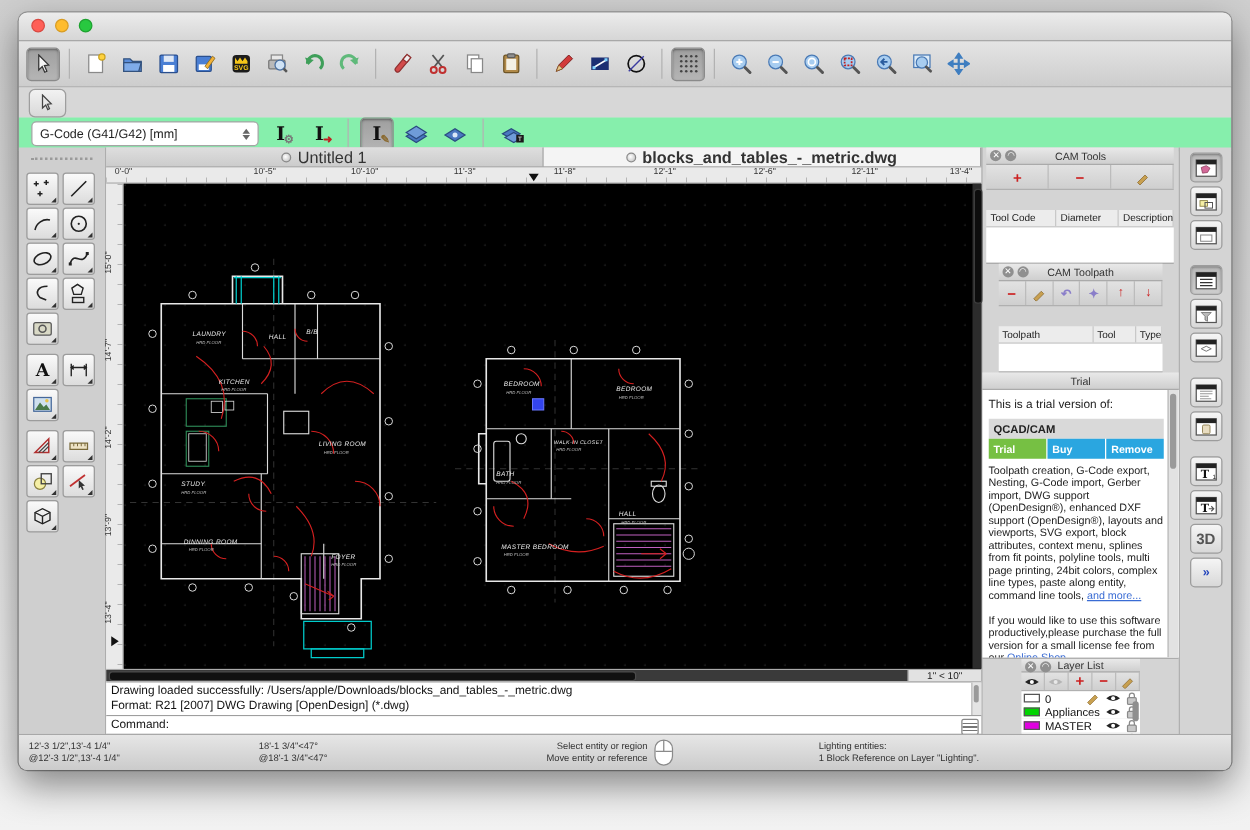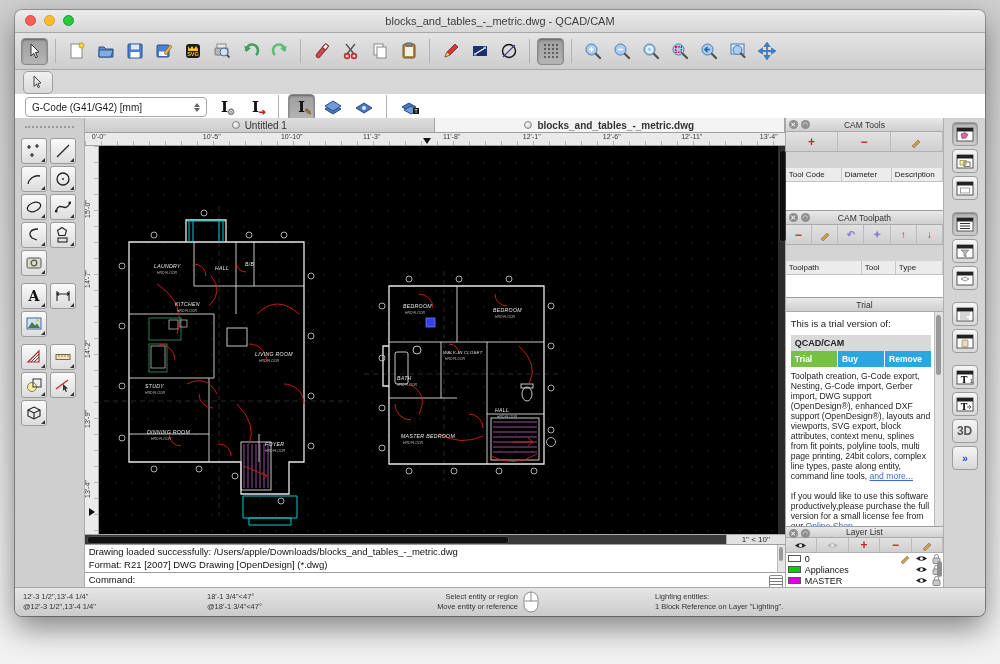--- a/index.html
+++ b/index.html
@@ -16,41 +16,41 @@
   #titlebar .grn{left:48px;background:#28c840;border:1px solid #1da22f;box-sizing:border-box;}
   #titlebar .wtitle{font-size:11px;color:#3c3c3c;}
   
   #maintb{height:36px;background:linear-gradient(#e4e4e4,#cdcdcd);border-bottom:1px solid #aaa;
           display:flex;align-items:center;padding:0 6px;gap:2px;}
   .tbtn{width:27px;height:27px;border-radius:4px;display:flex;align-items:center;justify-content:center;flex:0 0 auto;}
   .tbtn.pressed{background:linear-gradient(#9f9f9f,#b5b5b5);box-shadow:inset 0 1px 2px rgba(0,0,0,.4);border:1px solid #8a8a8a;box-sizing:border-box;}
   .sep{width:1px;height:24px;background:#b2b2b2;margin:0 5px;flex:0 0 auto;}
   #ptrrow{height:24px;display:flex;align-items:center;padding:0 8px;background:#d7d7d7;}
   #ptrrow .tbtn{width:28px;height:21px;border:1px solid #9e9e9e;border-radius:5px;background:linear-gradient(#f2f2f2,#d9d9d9);}
-  #camrow{height:26px;display:flex;align-items:center;gap:4px;padding:0 10px;background:#ffffff;border-bottom:1px solid #b5b5b5;}
+  #camrow{height:26px;display:flex;align-items:center;gap:4px;padding:0 10px;background:#86efac;border-bottom:1px solid #b5b5b5;}
   #postsel{width:168px;height:18px;background:#fff;border:1px solid #a5a5a5;border-radius:4px;
            font-size:10px;color:#222;display:flex;align-items:center;padding:0 6px;justify-content:space-between;}
   .stepper{display:flex;flex-direction:column;gap:1px;}
   .stepper i{width:0;height:0;border-left:3px solid transparent;border-right:3px solid transparent;}
   .stepper .up{border-bottom:4px solid #666;} .stepper .dn{border-top:4px solid #666;}
   .ibeam{font-family:"DejaVu Serif",serif;font-weight:bold;font-size:15px;color:#111;line-height:1;position:relative;}
   .badge{position:absolute;right:-7px;bottom:-2px;font-size:9px;line-height:1;}
   
   #content{position:absolute;left:0;top:108px;width:970px;height:470px;display:flex;}
   #palette{width:70px;background:#cfcfcf;border-right:1px solid #adadad;padding-top:8px;box-sizing:border-box;}
   #palette .grip{height:6px;margin:0 10px 4px;border-top:2px dotted #9a9a9a;}
   .pgrid{display:grid;grid-template-columns:27px 27px;gap:2px;justify-content:center;margin-bottom:7px;}
   .pbtn{width:26px;height:26px;background:linear-gradient(#fafafa,#dcdcdc);border:1px solid #9c9c9c;border-radius:3px;
         display:flex;align-items:center;justify-content:center;position:relative;box-sizing:border-box;}
   .pbtn::after{content:"";position:absolute;right:1px;bottom:1px;border-left:4px solid transparent;border-bottom:4px solid #333;}
   .pbtn svg{display:block;}
   #center{width:700px;display:flex;flex-direction:column;background:#e6e6e6;}
   
   #tabs{height:16px;display:flex;border-bottom:1px solid #9e9e9e;background:#c9c9c9;}
-  .tab{flex:1;display:flex;align-items:center;justify-content:center;gap:5px;font-size:10px;color:#333;
+  .tab{flex:1;display:flex;align-items:center;justify-content:center;gap:5px;font-size:13px;color:#333;
        background:linear-gradient(#dedede,#cccccc);border-right:1px solid #a5a5a5;}
   .tab.active{background:#f4f4f4;font-weight:bold;}
   .tabicon{width:8px;height:8px;border:1px solid #888;border-radius:50%;box-sizing:border-box;background:radial-gradient(circle at 40% 40%,#fff,#bbb);}
   
   #hruler{height:13px;background:#eaeaea;border-bottom:1px solid #a5a5a5;position:relative;
           background-image:repeating-linear-gradient(90deg,#b5b5b5 0 1px,transparent 1px 16px);background-size:100% 4px;background-position:0 100%;background-repeat:no-repeat;}
   .hlab{position:absolute;top:0px;font-size:7px;color:#333;transform:translateX(-50%);}
   #hmark{position:absolute;left:338px;top:5px;width:0;height:0;border-left:4px solid transparent;border-right:4px solid transparent;border-top:6px solid #111;}
   #canvasrow{height:388px;display:flex;}
   #vruler{width:13px;background:#eaeaea;border-right:1px solid #a5a5a5;position:relative;
@@ -68,21 +68,21 @@
   
   #history{height:28px;background:#fff;border:1px solid #9e9e9e;border-left:none;border-right:none;
            font-size:9.5px;color:#111;padding:1px 10px 0 4px;line-height:12.5px;position:relative;}
   #history .sb{position:absolute;right:0;top:0;width:7px;height:100%;background:#e4e4e4;border-left:1px solid #bbb;}
   #history .sb .thumb{position:absolute;top:2px;left:1px;width:4px;height:14px;background:#9a9a9a;border-radius:2px;}
   #cmdline{height:16px;background:#fff;border-bottom:1px solid #9e9e9e;display:flex;align-items:center;
            font-size:9.5px;color:#111;padding:0 4px;position:relative;}
   #cmdline .listbtn{position:absolute;right:2px;top:2px;width:12px;height:11px;border:1px solid #888;border-radius:2px;
            background:repeating-linear-gradient(#fff 0 2px,#777 2px 3px);}
   
-  #dock{width:158px;background:#d4d4d4;border-left:1px solid #a8a8a8;display:flex;flex-direction:column;}
+  #dock{width:158px;background:#d4d4d4;border-left:1px solid #a8a8a8;display:flex;flex-direction:column;align-items:center;}
   .phead{height:13px;background:linear-gradient(#e9e9e9,#cfcfcf);border-bottom:1px solid #aaa;position:relative;
          display:flex;align-items:center;justify-content:center;font-size:8.5px;color:#333;}
   .phead .wb{position:absolute;top:2px;width:9px;height:9px;border-radius:50%;background:#8f8f8f;color:#fff;
              font-size:7px;line-height:9px;text-align:center;}
   .phead .cl{left:3px;} .phead .dt{left:15px;}
   .ptools{height:19px;display:flex;background:linear-gradient(#e2e2e2,#cfcfcf);border-bottom:1px solid #b0b0b0;}
   .ptools .pt{flex:1;display:flex;align-items:center;justify-content:center;font-size:12px;font-weight:bold;border-right:1px solid #bcbcbc;}
   .red{color:#cc2020;} .purple{color:#8a7ec9;}
   .cols{height:13px;display:flex;background:#ececec;border-bottom:1px solid #c2c2c2;font-size:8px;color:#222;margin-top:16px;}
   .cols span{border-right:1px solid #c8c8c8;padding-left:3px;display:flex;align-items:center;}
@@ -126,21 +126,20 @@
 </style>
 </head>
 <body>
 
 <div id="window">
 
   <div id="titlebar">
     <span class="tl red"></span>
     <span class="tl yel"></span>
     <span class="tl grn"></span>
-    <span class="wtitle">blocks_and_tables_-_metric.dwg - QCAD/CAM</span>
   </div>
 
   <div id="maintb">
     <div class="tbtn pressed">
       <svg width="16" height="16">
           <path d="M4,1 L12,9 L8.5,9.5 L10.5,14 L8.8,14.8 L6.8,10.3 L4,13 Z" fill="#f4f4f4" stroke="#333" stroke-width="1"></path>
         </svg>
     </div>
     <div class="sep"></div>
     <div class="tbtn">

